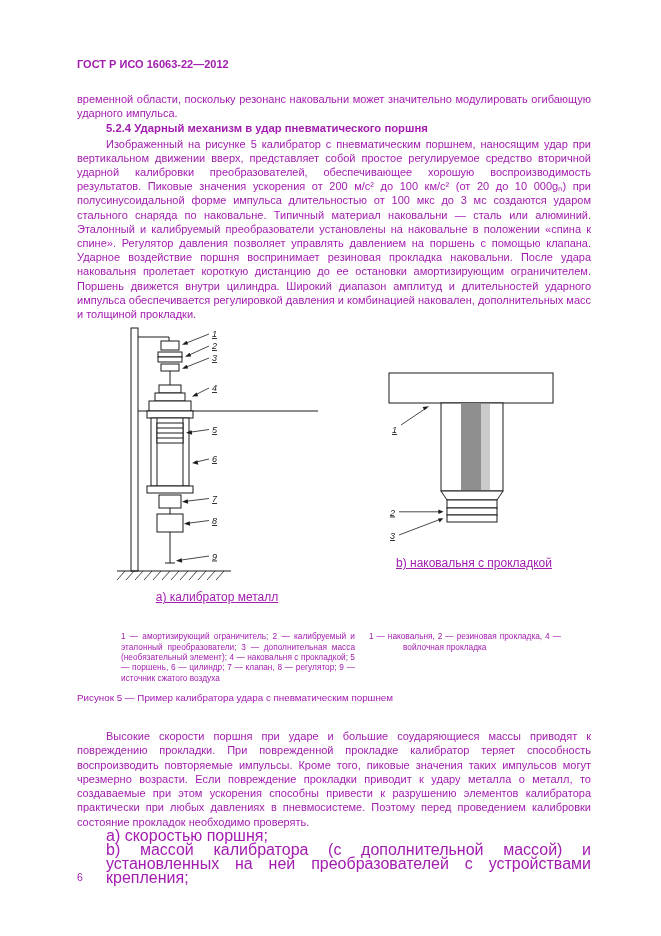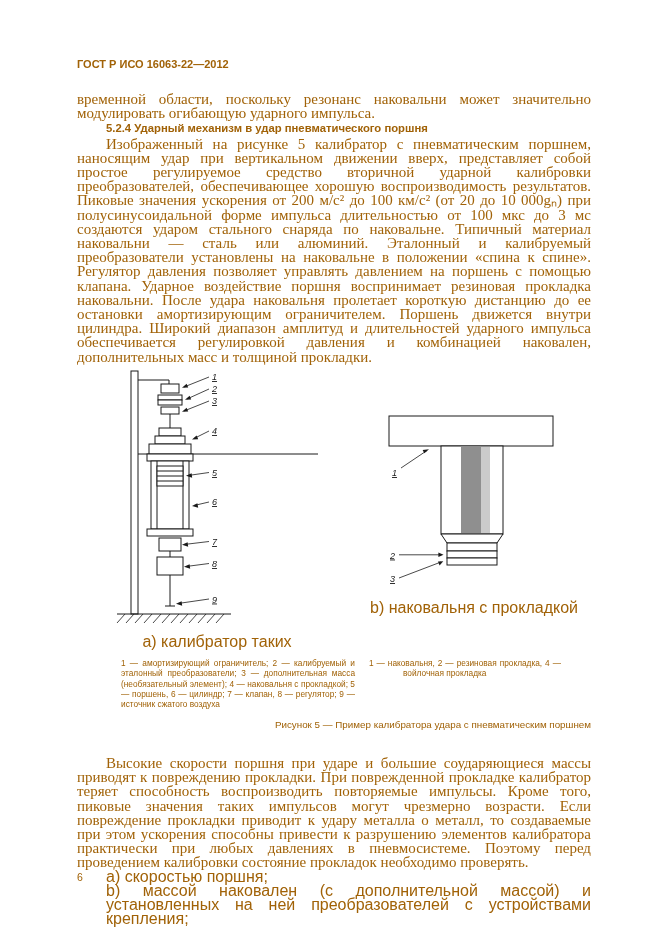--- a/index.html
+++ b/index.html
@@ -1,36 +1,36 @@
 <!DOCTYPE html>
 <html><head>
 <meta charset="utf-8">
 <style>
   * { margin:0; padding:0; box-sizing:border-box; }
   html,body { background:#ffffff; }
   .page {
     width:661px; height:936px; background:#fff; position:relative; overflow:hidden;
-    font-family:"Liberation Sans", sans-serif; color:#a16207;
+    font-family:"Liberation Sans", sans-serif; color:#a21caf;
     padding:58px 70px 0 77px;
   }
   .doc-header { font-size:11px; font-weight:bold; margin-bottom:22px; }
-  p.body { font-size:15px; line-height:14.2px; text-align:justify;font-family:Liberation Serif, serif; }
+  p.body { font-size:11px; line-height:14.2px; text-align:justify; }
   p.indent { text-indent:29px; }
   .section-heading { font-size:11.3px; font-weight:bold; line-height:14.2px; text-indent:29px; margin:1px 0; }
   .figure { margin-top:2px; }
   .fig-row { display:flex; align-items:flex-start; }
   .fig-col-a { width:280px; display:flex; flex-direction:column; align-items:center; }
   .fig-col-b { width:234px; display:flex; flex-direction:column; align-items:center; }
   .fig-col-b svg { margin-top:46px; }
-  .subcap { font-size:16px; margin-top:5px; }
+  .subcap { font-size:12px; margin-top:5px;text-decoration:underline; }
   .legend-row { display:flex; margin-top:7px; font-size:8.3px; line-height:10.4px; }
   .legend-a { margin-left:44px; width:234px; text-align:justify; font-style:italic; }
-  .legend-a, .legend-b { font-style:normal; }
+  .legend-a, .legend-b { font-style:normal;margin-top:20px; }
   .legend-b { margin-left:14px; width:192px; text-align:justify; padding-left:34px; text-indent:-34px; }
-  .fig-caption { text-align:right; font-size:9.8px; margin-top:9px; }
+  .fig-caption { text-align:left; font-size:9.8px; margin-top:9px; }
   .after-fig { margin-top:26px; }
   .list-item { font-size:16px; line-height:14.2px; text-align:justify; padding-left:29px; }
   .page-number { position:absolute; left:77px; top:871px; font-size:10.5px; }
   
   .wr { fill:#ffffff; stroke:#1a1a1a; stroke-width:1; }
   .ln { stroke:#1a1a1a; stroke-width:1; fill:none; }
   .ld { stroke:#1a1a1a; stroke-width:0.8; fill:none; }
   .ah { fill:#1a1a1a; stroke:none; }
   .co { font-family:"Liberation Sans", sans-serif; font-size:9px; font-style:italic;
         fill:#1a1a1a; text-decoration:underline; }
@@ -119,21 +119,21 @@
               <polygon class="ah" points="71,178.8 76.6,176.2 77.2,180.8"></polygon>
             <text class="co" x="101" y="179">7</text>
             <path class="ld" d="M98 197.5 L75 200.5"></path>
               <polygon class="ah" points="73,200.8 78.6,198.2 79.2,202.8"></polygon>
             <text class="co" x="101" y="201">8</text>
             <path class="ld" d="M98 233 L67 237.5"></path>
               <polygon class="ah" points="65,237.8 70.6,235.2 71.2,239.8"></polygon>
             <text class="co" x="101" y="236.5">9</text>
           </g>
         </svg>
-        <div class="subcap">а) калибратор таких</div>
+        <div class="subcap">а) калибратор металл</div>
       </div>
 
       <div class="fig-col-b">
         <svg width="178" height="182" viewBox="0 0 178 182">
           <g>
             <rect class="wr" x="4" y="4" width="164" height="30" stroke-width="1.6"></rect>
             <rect class="wr" x="56" y="34" width="62" height="88"></rect>
             <rect x="76" y="35" width="20" height="86" fill="#8f8f8f"></rect>
             <rect x="96" y="35" width="9" height="86" fill="#cbcbcb"></rect>
             <polygon class="wr" points="56,122 118,122 112,131 62,131"></polygon>
@@ -163,16 +163,16 @@
       <div class="legend-b">1 — наковальня, 2 — резиновая прокладка, 4 — войлочная прокладка</div>
     </div>
 
     <div class="fig-caption">Рисунок 5 — Пример калибратора удара с пневматическим поршнем</div>
   </div>
 
   <p class="body indent after-fig">Высокие скорости поршня при ударе и большие соударяющиеся массы приводят к повреждению прокладки. При поврежденной прокладке калибратор теряет способность воспроизводить повторяемые импульсы. Кроме того, пиковые значения таких импульсов могут чрезмерно возрасти. Если повреждение прокладки приводит к удару металла о металл, то создаваемые при этом ускорения способны привести к разрушению элементов калибратора практически при любых давлениях в пневмосистеме. Поэтому перед проведением калибровки состояние прокладок необходимо проверять.</p>
 
 
   <div class="list-item">a) скоростью поршня;</div>
-  <div class="list-item">b) массой наковален (с дополнительной массой) и установленных на ней преобразователей с устройствами крепления;</div>
+  <div class="list-item">b) массой калибратора (с дополнительной массой) и установленных на ней преобразователей с устройствами крепления;</div>
 
   <div class="page-number">6</div>
 </div>
 
 </body></html>

